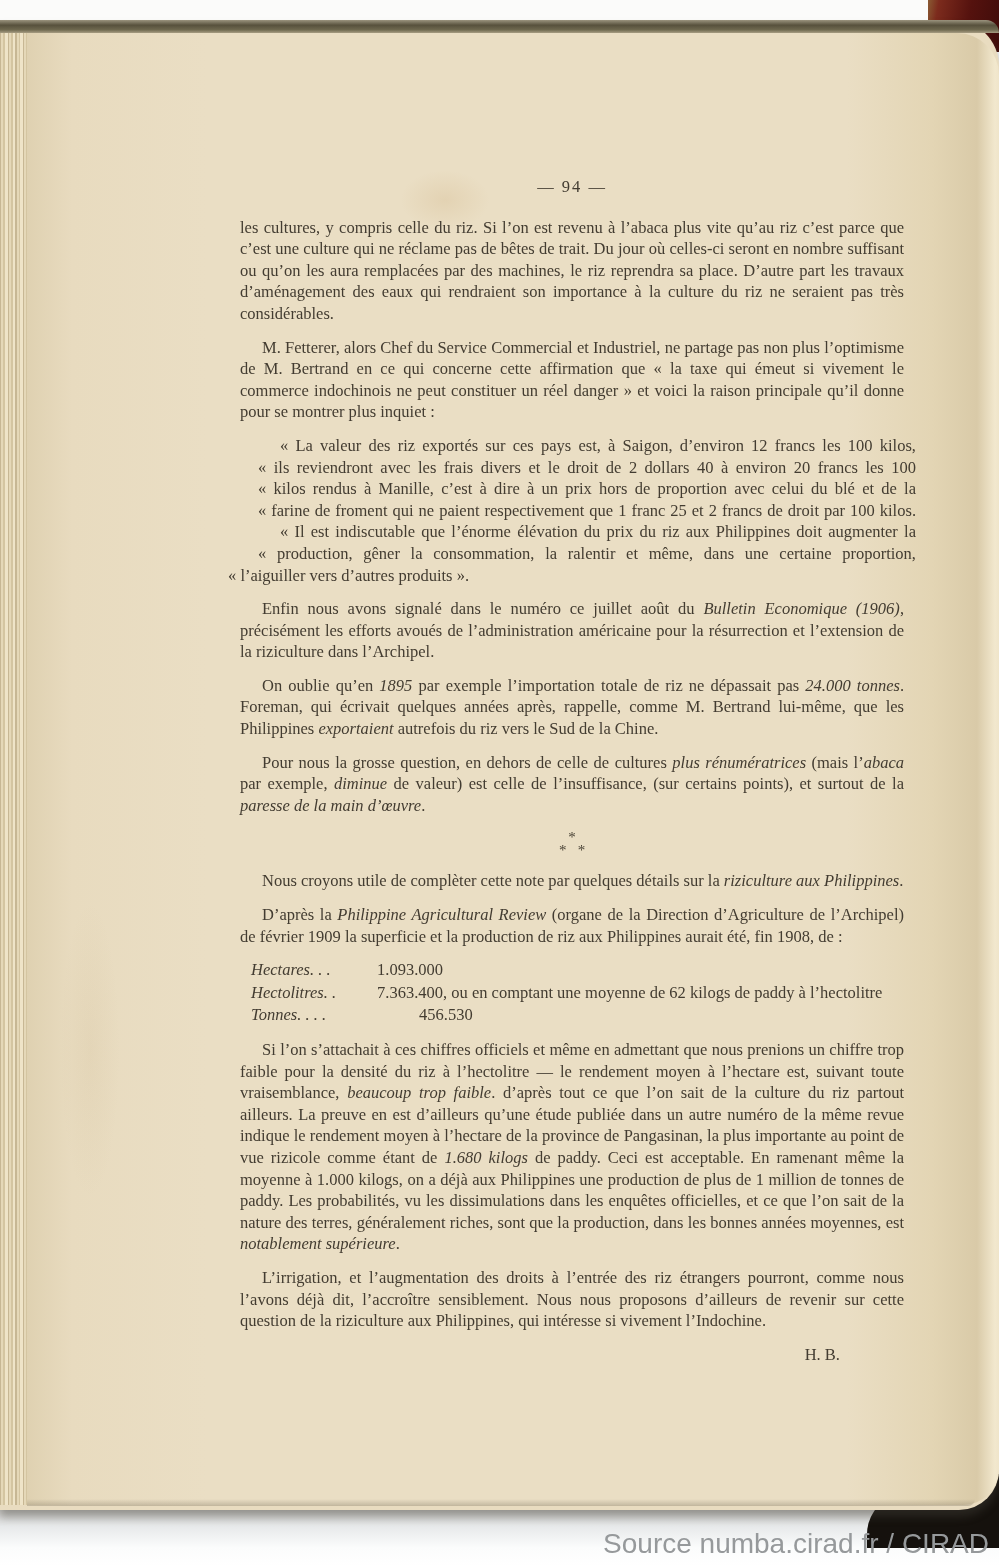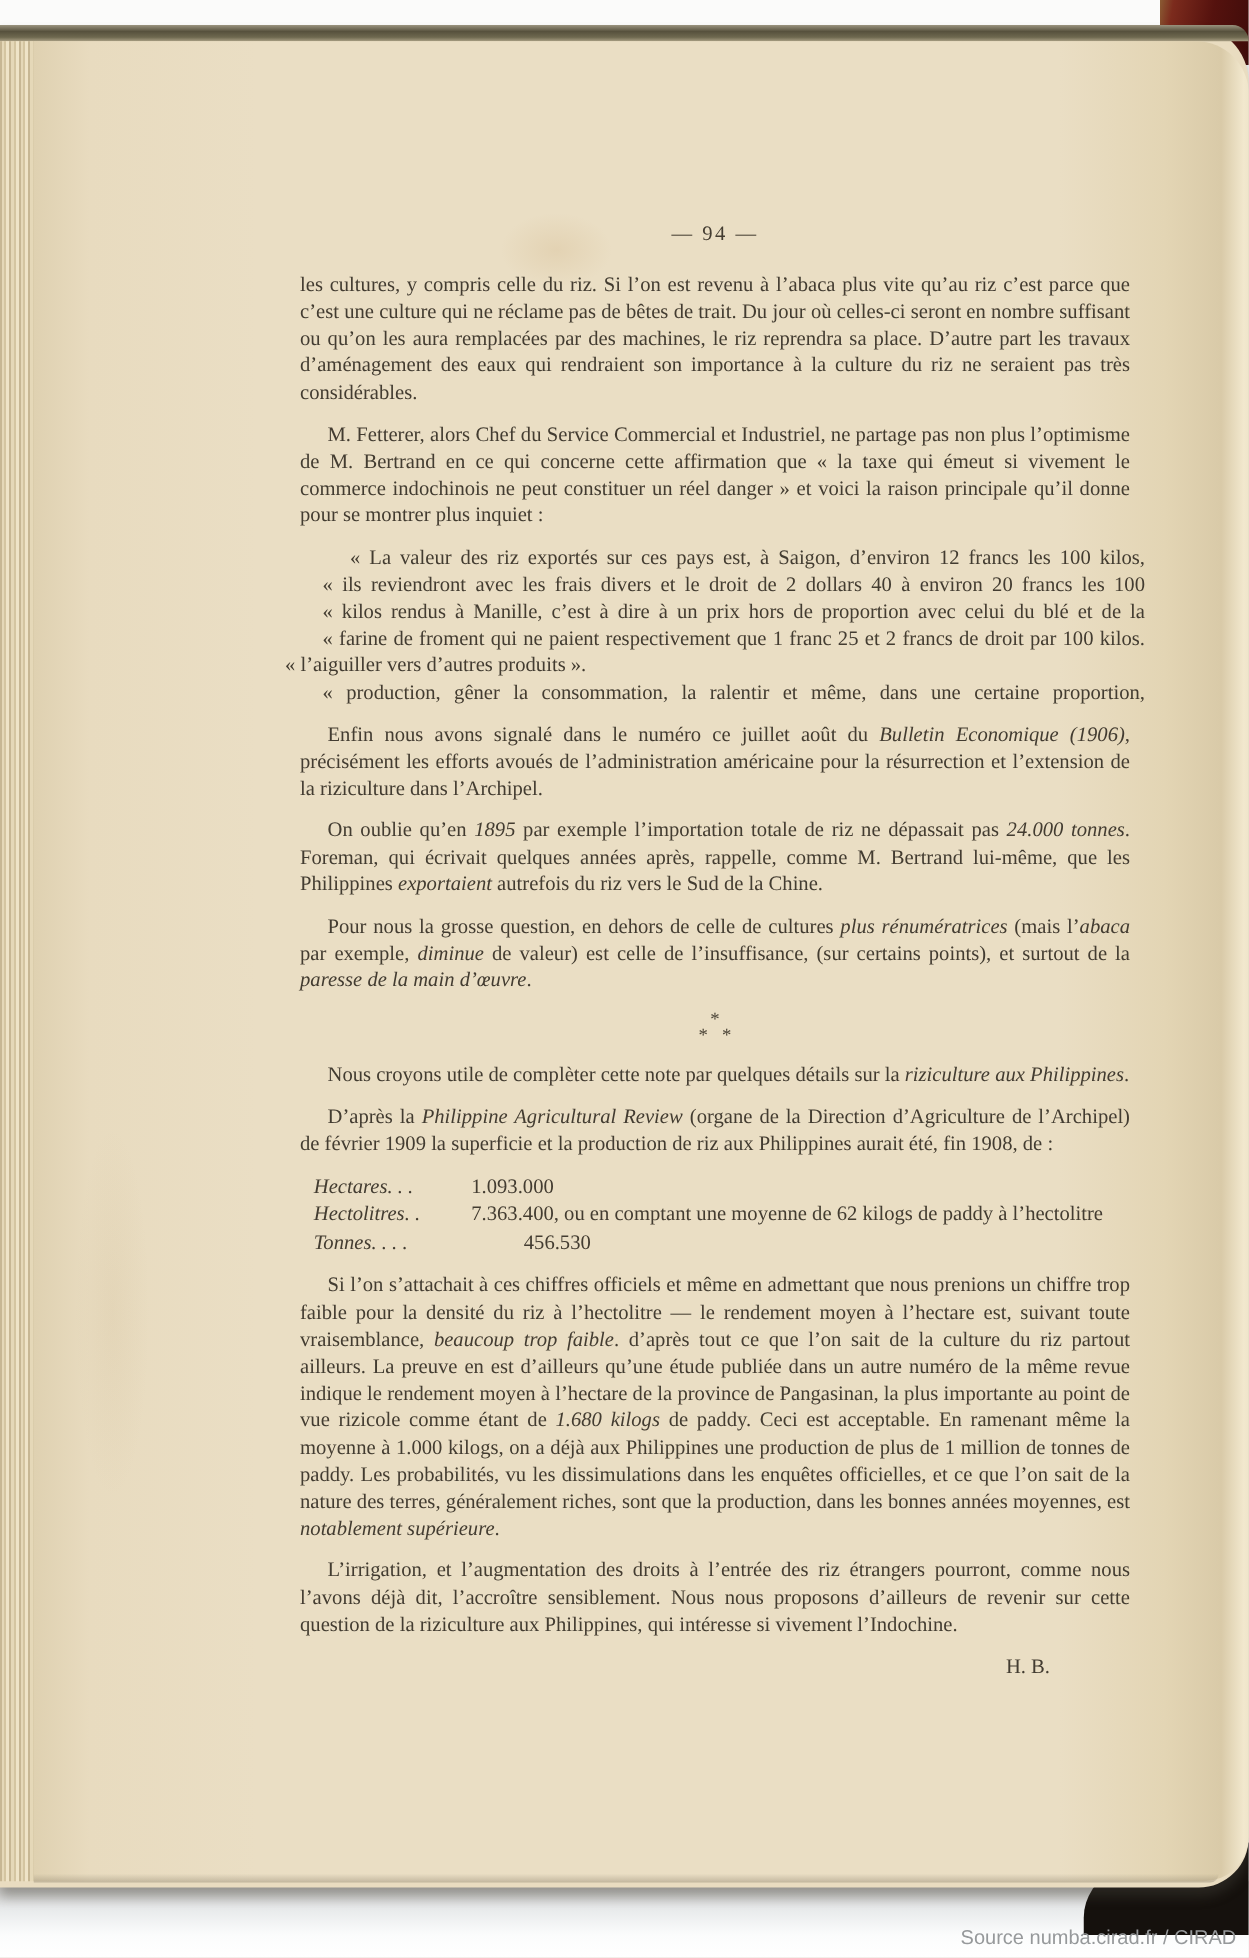--- a/index.html
+++ b/index.html
@@ -58,21 +58,21 @@
   .signature{text-align:right;padding-right:76px;margin-top:5px;}
 
   
   .stain1{position:absolute;left:400px;top:170px;width:90px;height:60px;z-index:3;border-radius:50%;
           background:radial-gradient(ellipse at center,rgba(190,150,90,.16),rgba(190,150,90,0) 70%);}
   .stain2{position:absolute;left:60px;top:900px;width:60px;height:300px;z-index:3;border-radius:50%;
           background:radial-gradient(ellipse at center,rgba(170,140,90,.08),rgba(170,140,90,0) 70%);}
 
   
   .source-footer{position:absolute;right:10px;bottom:6px;z-index:4;
-      font-family:"Liberation Sans", sans-serif;font-size:16px;color:#96999b;}
+      font-family:"Liberation Sans", sans-serif;font-size:28px;color:#96999b;}
 </style>
 </head>
 <body>
 
 <div class="stage">
   <div class="top-strip"></div>
   <div class="floor"></div>
   <div class="red-cover-tan"></div>
   <div class="red-cover"></div>
   <div class="black-wedge"></div>
@@ -88,22 +88,23 @@
 
   <div class="text-col">
     <div class="pageno">— 94 —</div>
     <div id="blocks">
         <p class="para"><span>les cultures, y compris celle du riz.  Si l’on est revenu à l’abaca plus vite qu’au riz c’est parce que c’est une culture qui ne réclame pas de bêtes de trait. Du jour où celles-ci seront en nombre suffisant ou qu’on les aura remplacées par des machines, le riz reprendra sa place.  D’autre part les travaux d’aménagement des eaux qui rendraient son importance à la culture du riz ne seraient pas très considérables.</span></p>
         <p class="para indent"><span>M. Fetterer, alors Chef du Service Commercial et Industriel, ne partage pas non plus l’optimisme de M. Bertrand en ce qui concerne cette affirmation que « la taxe qui émeut si vivement le commerce indochinois ne peut constituer un réel danger » et voici la raison principale qu’il donne pour se montrer plus inquiet :</span></p>
         <div class="qline fill indent">« La valeur des riz exportés sur ces pays est, à Saigon, d’environ 12 francs les 100 kilos,</div>
         <div class="qline fill">« ils reviendront avec les frais divers et le droit de 2 dollars 40 à environ 20 francs les 100</div>
         <div class="qline fill">« kilos rendus à Manille, c’est à dire à un prix hors de proportion avec celui du blé et de la</div>
         <div class="qline fill">« farine de froment qui ne paient respectivement que 1 franc 25 et 2 francs de droit par 100 kilos.</div>
+        <div class="qline fill indent">« Il est indiscutable que l’énorme élévation du prix du riz aux Philippines doit augmenter la</div>
+        <div class="qline fill">« production, gêner la consommation, la ralentir et même, dans une certaine proportion,</div>
         <div class="qline">« l’aiguiller vers d’autres produits ».</div>
-        <div class="qline fill">« production, gêner la consommation, la ralentir et même, dans une certaine proportion,</div>
         <p class="para indent"><span>Enfin nous avons signalé dans le numéro ce juillet août du </span><span class="it">Bulletin Economique (1906)</span><span>, précisément les efforts avoués  de l’administration américaine pour la résurrection et l’extension de la riziculture dans l’Archipel.</span></p>
         <p class="para indent"><span>On oublie qu’en </span><span class="it">1895</span><span> par exemple l’importation totale de riz ne dépassait pas </span><span class="it">24.000 tonnes</span><span>. Foreman, qui écrivait quelques années après, rappelle, comme M. Bertrand lui-même, que les Philippines </span><span class="it">exportaient</span><span> autrefois du riz vers le Sud de la Chine.</span></p>
         <p class="para indent"><span>Pour nous la grosse question, en dehors de celle de cultures </span><span class="it">plus rénumératrices</span><span> (mais l’</span><span class="it">abaca</span><span> par exemple, </span><span class="it">diminue</span><span> de valeur) est celle de l’insuffisance, (sur certains points), et surtout de la </span><span class="it">paresse de la main d’œuvre</span><span>.</span></p>
         <div class="asterism">
           <div>*</div>
           <div>*&nbsp;&nbsp;&nbsp;*</div>
         </div>
         <p class="para indent"><span>Nous croyons utile de complèter cette note par quelques détails sur la </span><span class="it">riziculture aux Philippines</span><span>.</span></p>
         <p class="para indent"><span>D’après la </span><span class="it">Philippine Agricultural Review</span><span> (organe de la Direction d’Agriculture de l’Archipel) de février 1909 la superficie et la production de riz aux Philippines aurait été, fin 1908, de :</span></p>
         <div class="stat-table">

